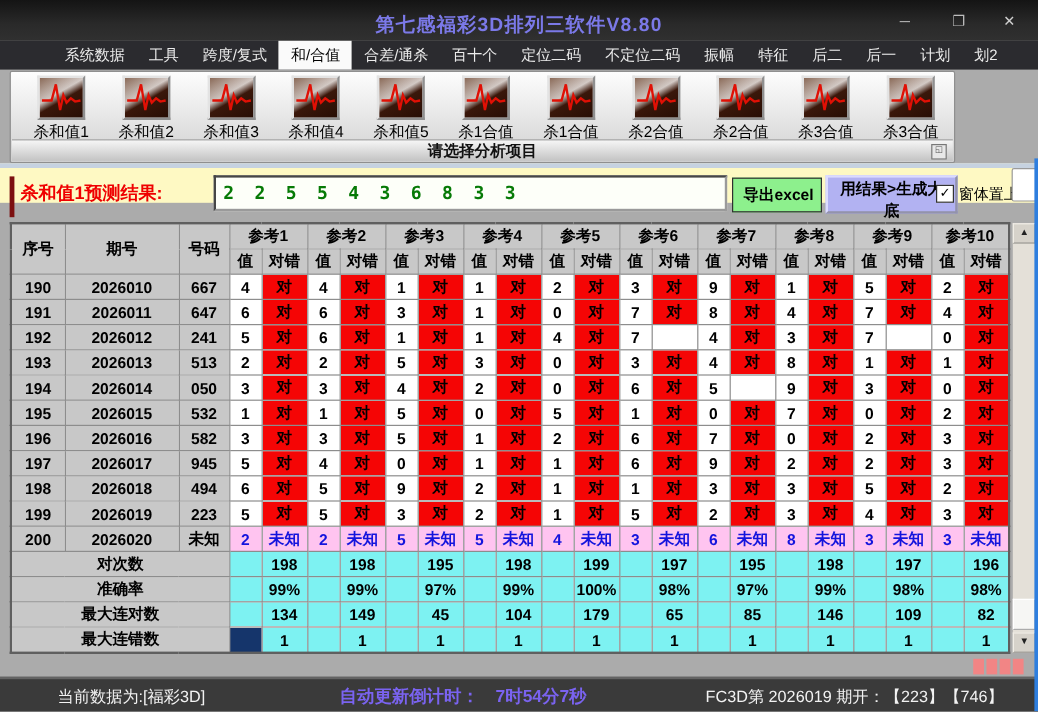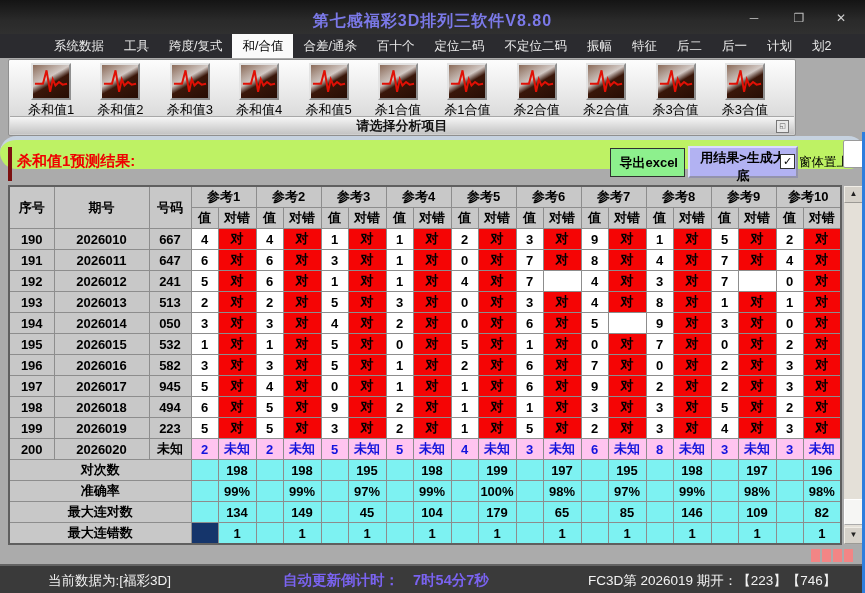--- a/index.html
+++ b/index.html
@@ -15,34 +15,34 @@
   .wb-min{right:95px;} .wb-max{right:50px;} .wb-close{right:8px;color:#d0d0d0;font-weight:bold;}
   
   .menubar{position:absolute;left:0;top:34px;width:865px;height:24px;background:#2b2b2f;
            display:flex;align-items:stretch;padding-left:44px;box-sizing:border-box;}
   .menu-item{color:#ececec;font-size:12.5px;padding:0 10px;display:flex;align-items:center;}
   .menu-item.active{background:#fafafa;color:#000;}
   
   .toolbar-panel{position:absolute;left:8px;top:59px;width:788px;height:77px;
                  background:linear-gradient(#fdfdfd,#e9e9e9 45%,#cfcfcf);
                  border:1px solid #8f8f8f;border-radius:2px;box-sizing:border-box;}
-  .toolbar-icons{display:flex;justify-content:space-between;padding:3px 18px 0 10px;}
+  .toolbar-icons{display:flex;justify-content:space-between;padding:3px 4px 0 10px;}
   .tool-btn{width:64px;display:flex;flex-direction:column;align-items:center;cursor:default;}
   .tool-icon{width:40px;height:37px;border:2px outset #e3e3e3;box-sizing:border-box;
              background:linear-gradient(150deg,#8a6a58,#50261238 40%,#3a170a 55%,#270d04);}
   .tool-icon svg{width:100%;height:100%;display:block;}
   .tool-label{font-size:13px;color:#000;margin-top:1px;white-space:nowrap;}
   .toolbar-band{position:absolute;left:1px;right:1px;bottom:1px;height:17px;
                 background:linear-gradient(#f6f6f6,#c4c4c4);border-top:1px solid #a8a8a8;
                 text-align:center;font-size:13px;font-weight:bold;color:#111;line-height:17px;}
   .band-grip{position:absolute;right:5px;top:3px;width:11px;height:11px;border:1px solid #777;
              background:#e8e8e8;font-size:7px;line-height:9px;text-align:center;color:#555;}
   
-  .predictbar{position:absolute;left:0;top:136px;width:865px;height:33px;background:#bef264;
-              border-top:4px solid #c6d2e0;box-sizing:border-box;border-radius:18px;}
+  .predictbar{position:absolute;left:0;top:136px;width:865px;height:33px;background:#fef9c3;
+              border-top:4px solid #c6d2e0;box-sizing:border-box;}
   .accent{position:absolute;left:8px;top:7px;width:4px;height:34px;background:#7c1010;}
   .predict-label{position:absolute;left:17px;top:12px;color:#ef0000;font-weight:bold;font-size:15px;}
   .predict-input{position:absolute;left:178px;top:6px;width:428px;height:30px;box-sizing:border-box;
                  background:#fdfff9;border:2px inset #9a9a9a;color:#067a06;font-weight:bold;
                  font-size:15px;letter-spacing:4px;padding:2px 6px;
                  font-family:"DejaVu Sans Mono","Liberation Mono",monospace;}
   .btn-export{position:absolute;left:610px;top:8px;width:75px;height:29px;background:#8df08d;
               border:1px solid #303030;font-weight:bold;font-size:13px;
               font-family:"Liberation Sans","DejaVu Sans",sans-serif;text-align:right;}
   .btn-generate{position:absolute;left:688px;top:6px;width:110px;height:32px;background:#b2b2f2;
@@ -207,20 +207,21 @@
       </div>
     <div class="toolbar-band">
       <span>请选择分析项目</span>
       <span class="band-grip">◱</span>
     </div>
   </div>
 
   <div class="predictbar">
     <div class="accent"></div>
     <div class="predict-label">杀和值1预测结果:</div>
+    <input class="predict-input" readonly="" value="2 2 5 5 4 3 6 8 3 3" style="">
     <button class="btn-export">导出excel</button>
     <button class="btn-generate">用结果&gt;生成大底</button>
     <div class="chk-box">✓</div>
     <div class="chk-label">窗体置上</div>
   </div>
   <div class="white-box"></div>
 
   <table class="grid">
       <colgroup>
         <col style="width:45px">

